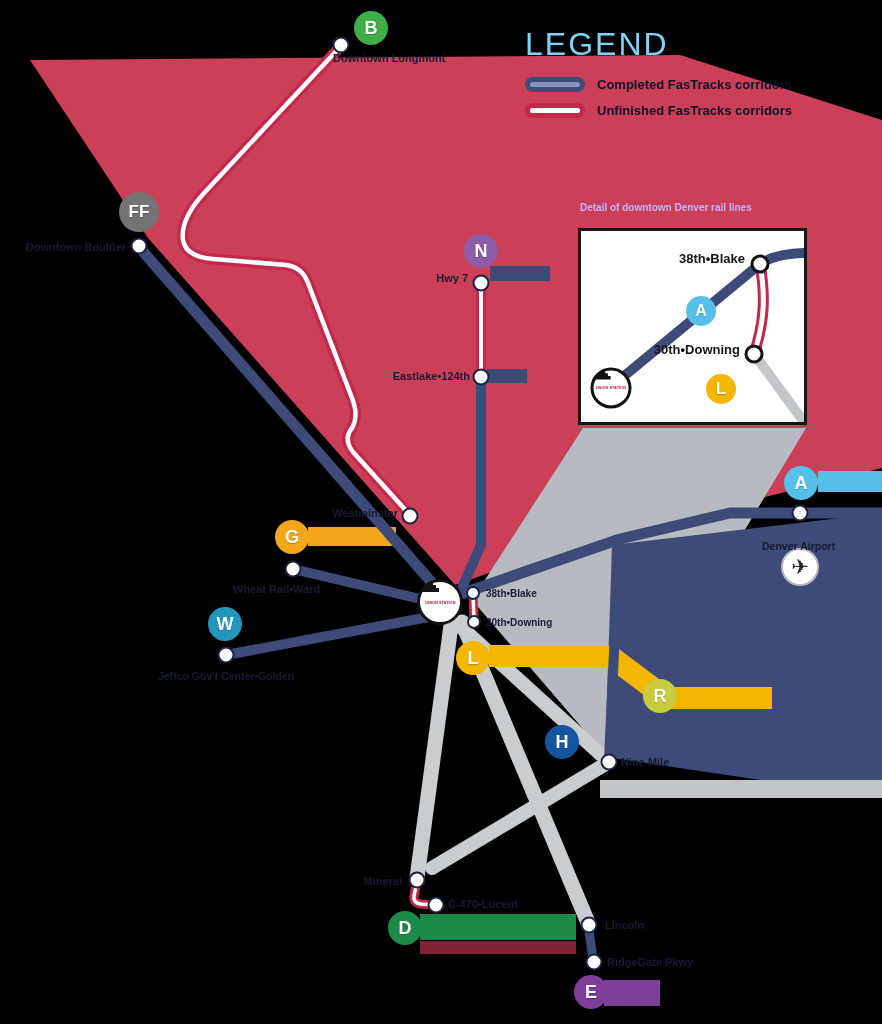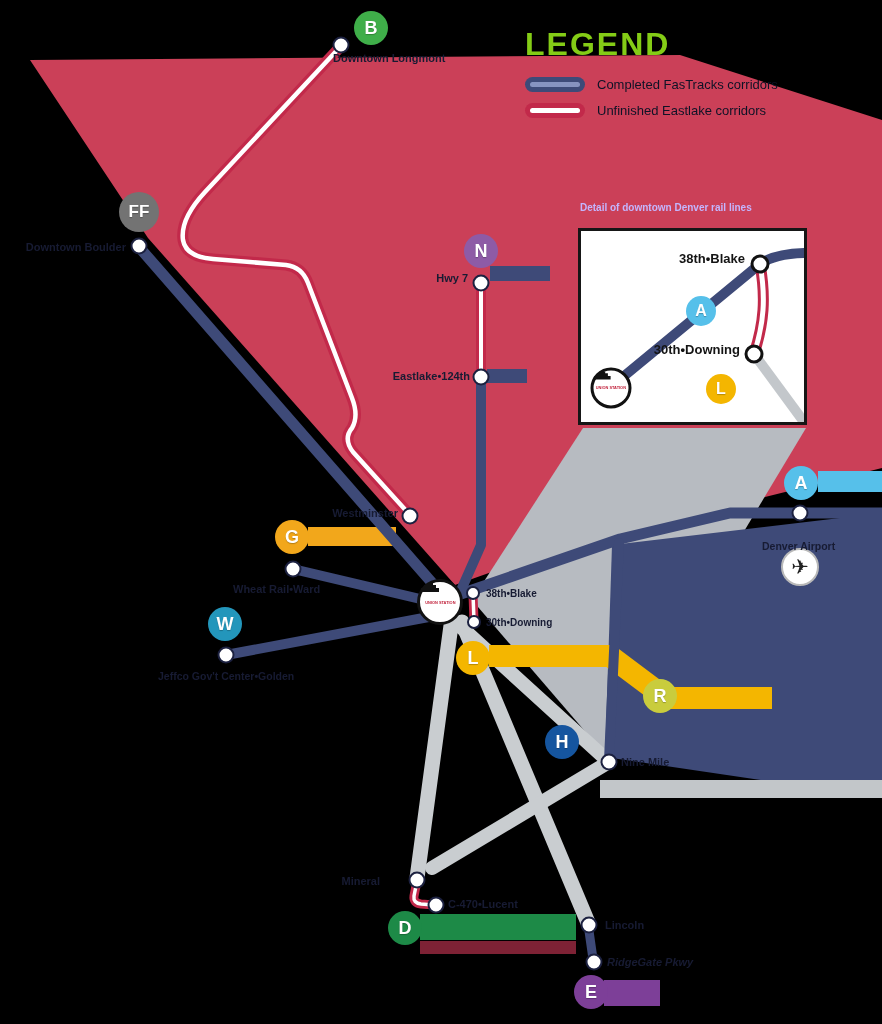--- a/index.html
+++ b/index.html
@@ -15,25 +15,25 @@
   .badge.big{width:40px;height:40px;font-size:17px;}
   .badge.sm{width:30px;height:30px;font-size:16px;}
 
   
   .lbl{position:absolute;font-size:11px;font-weight:700;color:#171b33;white-space:nowrap;line-height:12px;}
   .lbl.r{transform:translateX(-100%);}
   .lbl.tiny{font-size:10px;}
 
   
   #legend{position:absolute;left:525px;top:26px;width:340px;}
-  #legend .title{font-size:32px;font-weight:700;letter-spacing:2px;color:#84cc16;margin-bottom:14px;}
+  #legend .title{font-size:32px;font-weight:400;letter-spacing:2px;color:#7dd3fc;margin-bottom:14px;}
   #legend .row{display:flex;align-items:center;gap:12px;margin-bottom:11px;}
   .sw{width:60px;height:15px;border-radius:8px;position:relative;flex:0 0 auto;}
   .sw::after{content:"";position:absolute;left:5px;right:5px;top:5px;height:5px;border-radius:3px;background:var(--core);}
-  #legend .txt{font-size:13px;font-weight:400;color:#0e1226;}
+  #legend .txt{font-size:13px;font-weight:700;color:#0e1226;}
 
   
   #inset{position:absolute;left:578px;top:228px;width:229px;height:197px;background:#fff;
          border:3px solid #161616;box-sizing:border-box;overflow:hidden;}
   .inset-lbl{position:absolute;font-size:13px;font-weight:700;color:#141414;white-space:nowrap;}
   .inset-title{position:absolute;left:580px;top:202px;font-size:10px;font-weight:700;color:#c4b5fd;white-space:nowrap;}
 
   
   .ulogo{position:absolute;transform:translate(-50%,-50%);border-radius:50%;background:#fff;
          border:3px solid #111;display:flex;flex-direction:column;align-items:center;justify-content:center;
@@ -119,21 +119,21 @@
   </svg>
 
   <div id="legend">
     <div class="title">LEGEND</div>
     <div class="row">
       <span class="sw" style="background:#3e4a78;--core:#8793c0;"></span>
       <span class="txt">Completed FasTracks corridors</span>
     </div>
     <div class="row">
       <span class="sw" style="background:#c2294a;--core:#ffffff;"></span>
-      <span class="txt">Unfinished Eastlake corridors</span>
+      <span class="txt">Unfinished FasTracks corridors</span>
     </div>
   </div>
 
   <div class="inset-title">Detail of downtown Denver rail lines</div>
   <div id="inset">
     <svg width="223" height="191" viewBox="0 0 223 191">
       <path d="M31,155 L179,33 Q193,23 223,22" stroke="#3e4a78" stroke-width="10" fill="none" stroke-linecap="round"></path>
       <path d="M173,123 L223,191" stroke="#c3c7cb" stroke-width="10" fill="none"></path>
       <path d="M179,33 C185,67 183,92 173,123" stroke="#c2294a" stroke-width="11" fill="none" stroke-linecap="round"></path>
       <path d="M179,33 C185,67 183,92 173,123" stroke="#ffffff" stroke-width="5" fill="none" stroke-linecap="round"></path>
@@ -177,18 +177,18 @@
   <div class="lbl r" style="left:126px;top:241px;">Downtown Boulder</div>
   <div class="lbl r" style="left:468px;top:272px;">Hwy 7</div>
   <div class="lbl r" style="left:470px;top:370px;">Eastlake•124th</div>
   <div class="lbl r" style="left:398px;top:507px;">Westminster</div>
   <div class="lbl" style="left:233px;top:583px;">Wheat Rail•Ward</div>
   <div class="lbl" style="left:158px;top:670px;font-size:10.5px;">Jeffco Gov't Center•Golden</div>
   <div class="lbl tiny" style="left:486px;top:588px;">38th•Blake</div>
   <div class="lbl tiny" style="left:486px;top:617px;">30th•Downing</div>
   <div class="lbl" style="left:762px;top:540px;font-size:10.5px;">Denver Airport</div>
   <div class="lbl" style="left:621px;top:756px;">Nine Mile</div>
-  <div class="lbl r" style="left:380px;top:875px;padding-left:44px;">Mineral</div>
+  <div class="lbl r" style="left:402px;top:875px;padding-left:44px;">Mineral</div>
   <div class="lbl" style="left:448px;top:898px;">C-470•Lucent</div>
   <div class="lbl" style="left:605px;top:919px;">Lincoln</div>
-  <div class="lbl" style="left:607px;top:956px;font-style:italic;">RidgeGate Pkwy</div>
+  <div class="lbl" style="left:607px;top:956px;">RidgeGate Pkwy</div>
 
 </div>
 
 </body></html>

